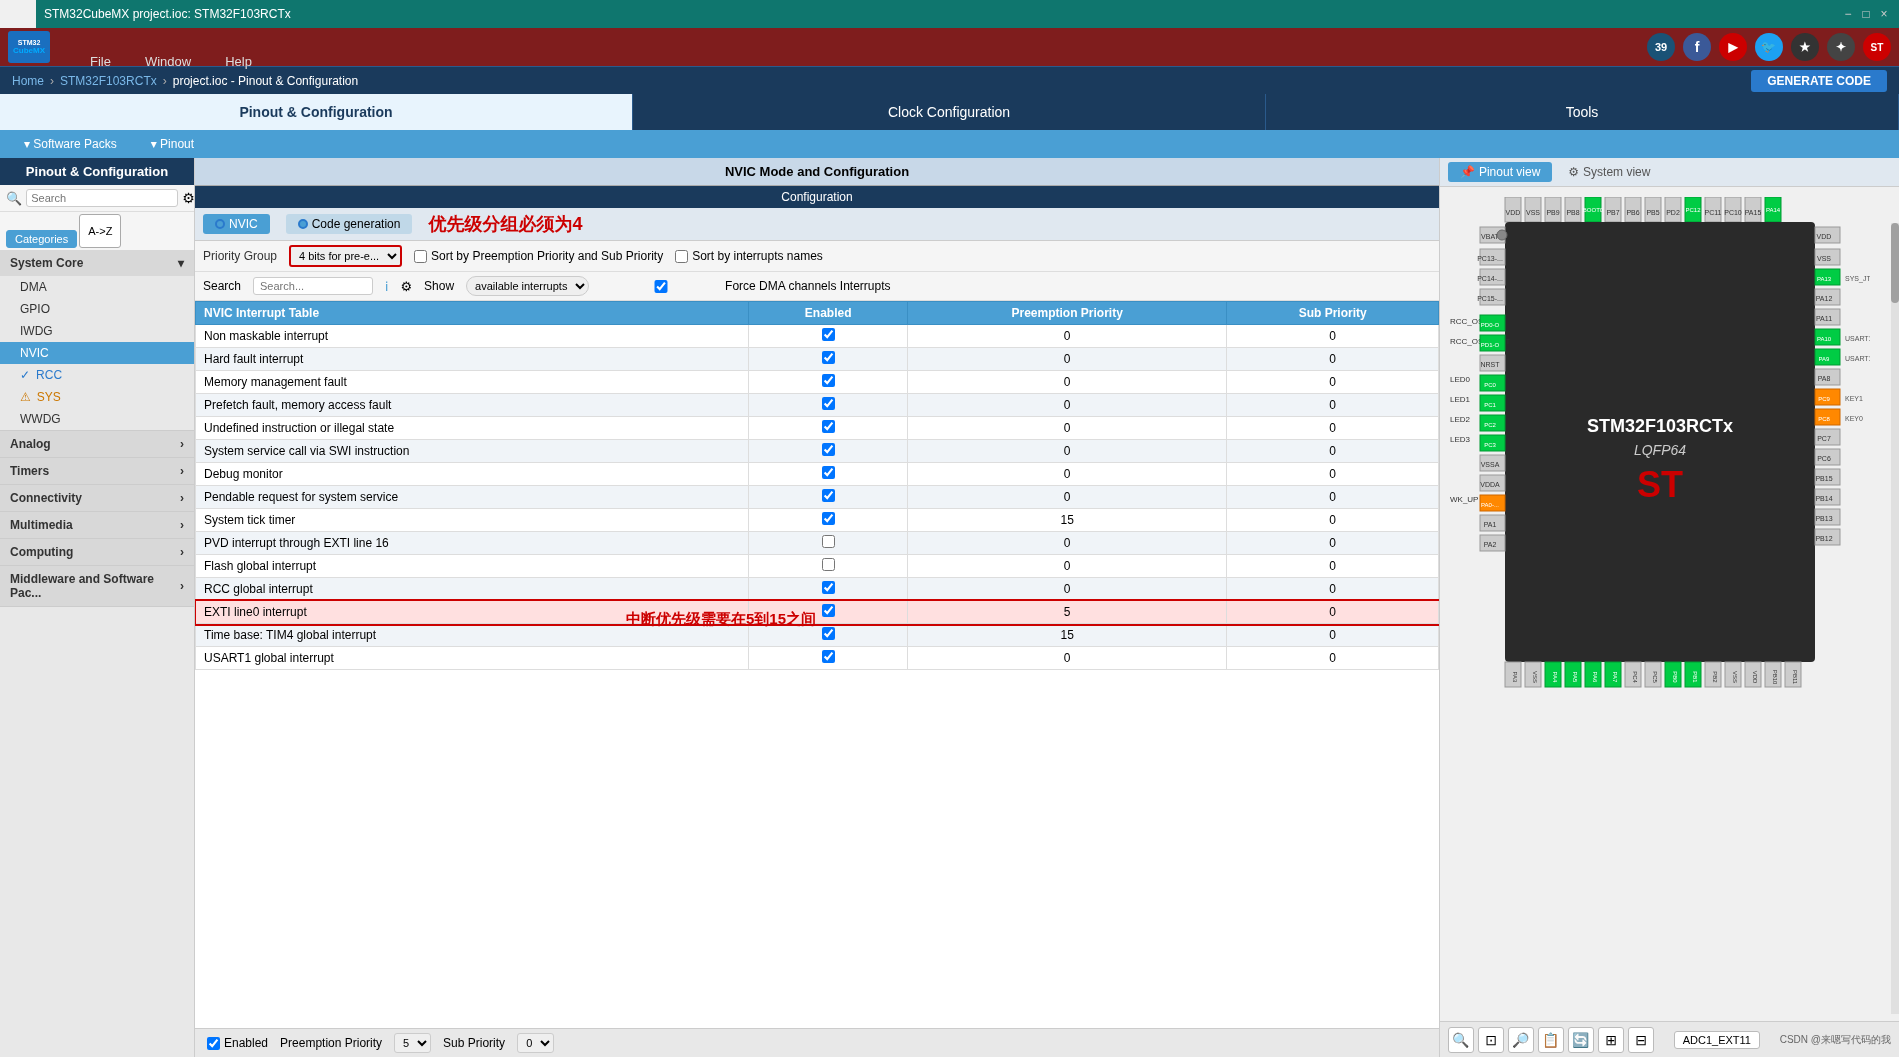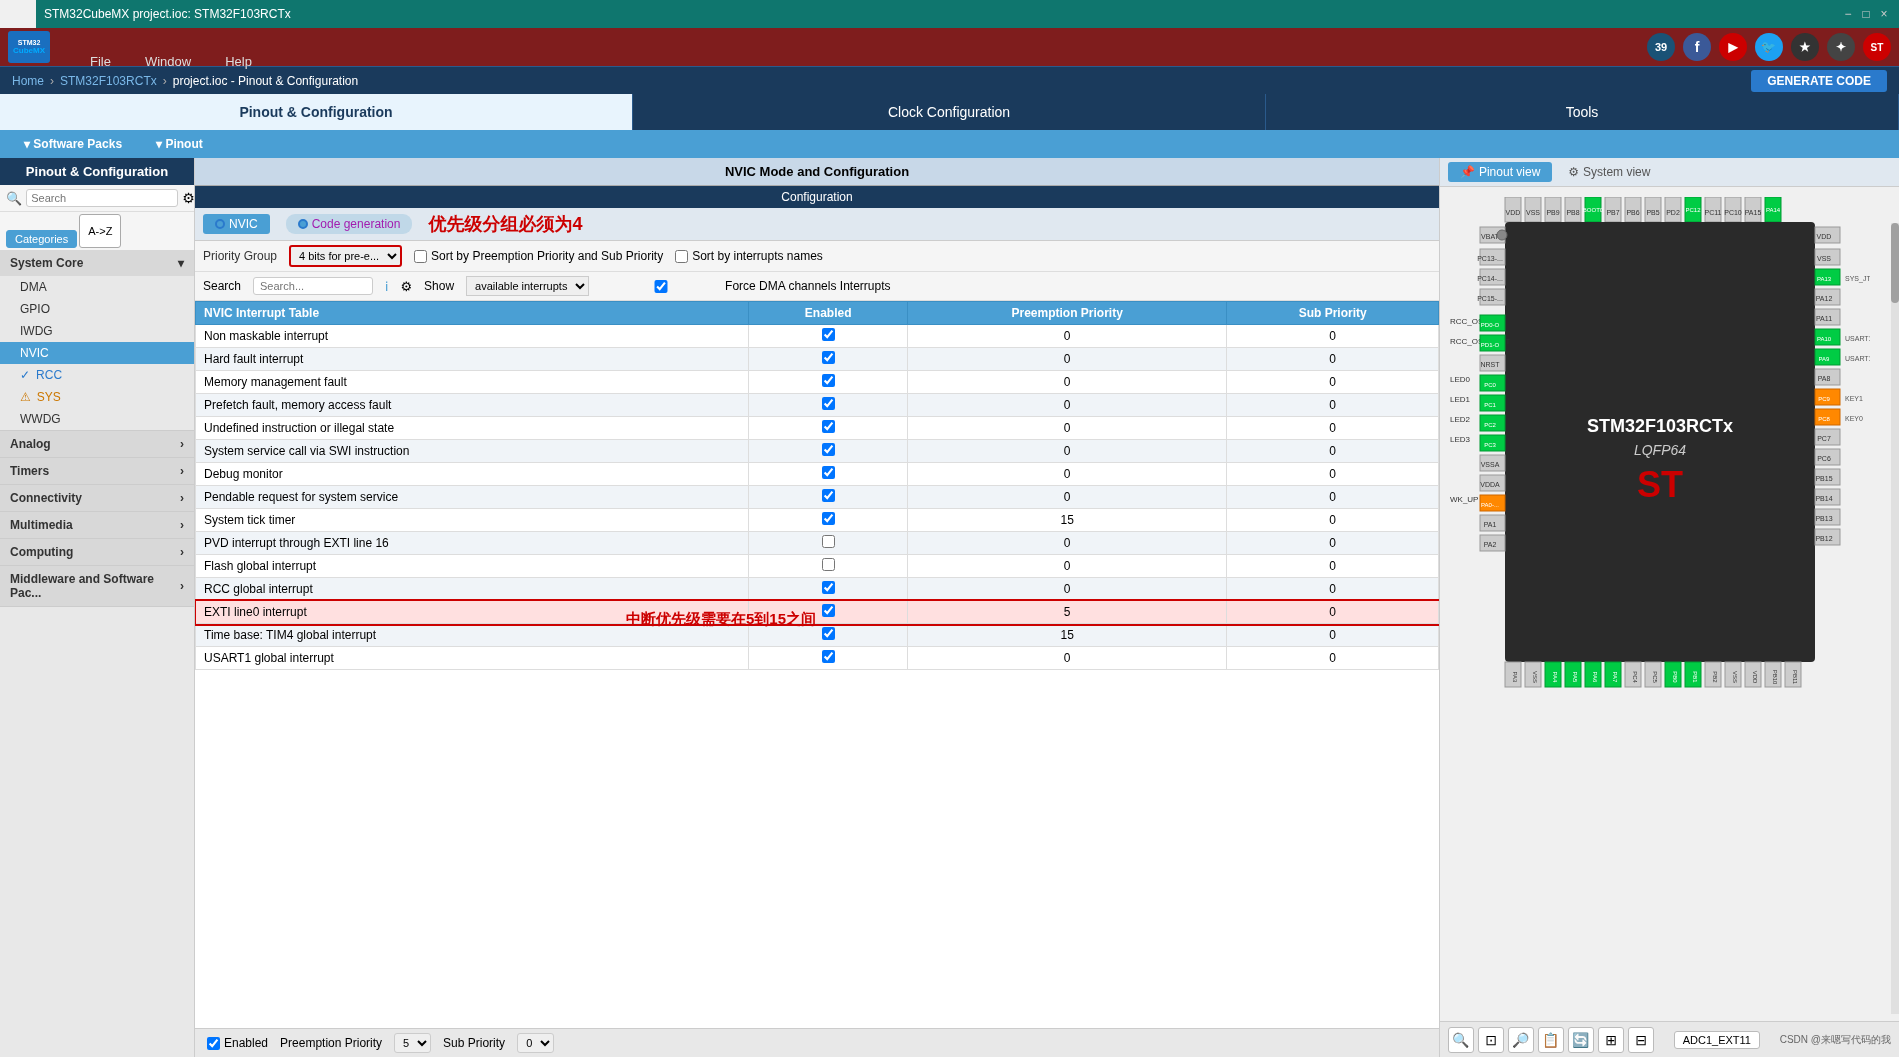--- a/index.html
+++ b/index.html
@@ -91,21 +91,20 @@
     }
 
     
     .sub-tab-bar {
       background: #4a9fd4;
       height: 28px;
       display: flex;
       align-items: center;
       gap: 2px;
       padding: 0 8px;
-      font-weight: bold;
     }
     .sub-tab {
       color: #fff;
       padding: 2px 16px;
       cursor: pointer;
       font-size: 12px;
       display: flex;
       align-items: center;
       gap: 4px;
     }
@@ -217,22 +216,22 @@
       border-radius: 3px;
       cursor: pointer;
       font-size: 12px;
       display: flex;
       align-items: center;
       gap: 4px;
     }
     .nvic-tab-inactive {
       padding: 3px 12px;
       background: #c0d8e8;
-      color: #a21caf;
-      border-radius: 9px;
+      color: #000000;
+      border-radius: 3px;
       cursor: pointer;
       font-size: 12px;
       display: flex;
       align-items: center;
       gap: 4px;
     }
 
     
     .annotation-red {
       color: #cc0000;
@@ -273,21 +272,21 @@
       border: 1px solid #ccc;
       padding: 2px 6px;
       font-size: 11px;
       border-radius: 3px;
       width: 120px;
     }
     .show-select {
       padding: 2px 4px;
       font-size: 11px;
       border: 1px solid #ccc;
-      border-radius: 0;
+      border-radius: 10px;
     }
     .force-dma { display: flex; align-items: center; gap: 4px; font-size: 12px; }
 
     
     .interrupt-table {
       width: 100%;
       border-collapse: collapse;
       font-size: 12px;
     }
     .interrupt-table thead tr {

